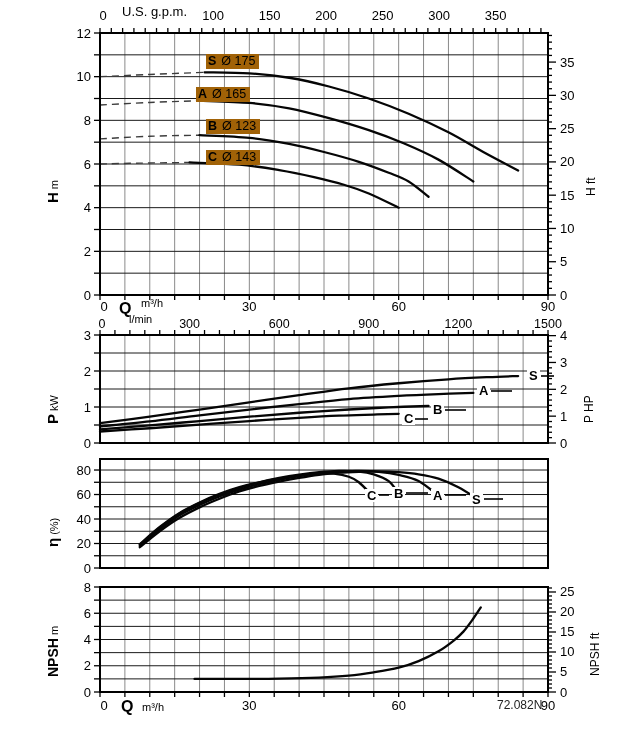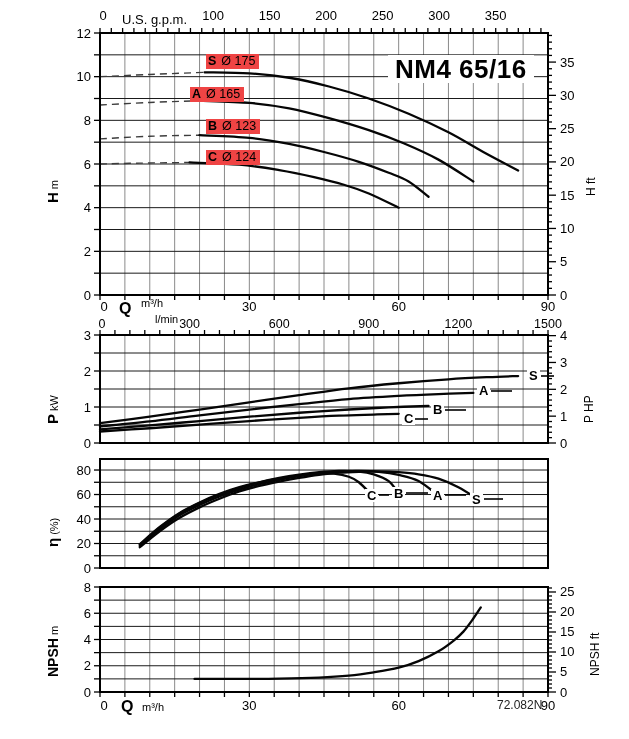--- a/index.html
+++ b/index.html
@@ -3,21 +3,21 @@
 <meta charset="utf-8">
 <style>
   html,body{margin:0;padding:0;background:#fff;}
   .page{position:relative;width:629px;height:739px;background:#fff;
         font-family:"Liberation Sans",sans-serif;color:#000;overflow:hidden;}
   #plot{position:absolute;left:0;top:0;z-index:1;}
   .lbl{position:absolute;z-index:2;white-space:nowrap;line-height:1;}
   .rot{transform:rotate(-90deg);transform-origin:left bottom;}
   .title{font-size:26px;font-weight:bold;background:#fff;padding:1px 7px;letter-spacing:0.5px;}
   .gpm{font-size:13px;}
-  .curvebox{font-size:12.5px;background:#ef4444;padding:1px 4px 1px 2px;}
+  .curvebox{font-size:12.5px;background:#a16207;padding:1px 4px 1px 2px;}
   .curvebox .cl{font-weight:bold;margin-right:5px;}
   .bigQ{font-size:16px;font-weight:bold;}
   .unit{font-size:11px;}
   .axname{font-size:15px;font-weight:bold;}
   .axname .unit{font-weight:normal;margin-left:3px;}
   .raxname{font-size:12px;}
   .letter{font-size:13px;font-weight:bold;background:#fff;padding:0 2px;}
   .code{font-size:12px;color:#222;}
 </style>
 </head>
@@ -445,35 +445,34 @@
       <line x1="541" y1="376" x2="554" y2="376" stroke="#000" stroke-width="1.6"></line>
       <line x1="491" y1="391" x2="512" y2="391" stroke="#000" stroke-width="1.6"></line>
       <line x1="445" y1="410" x2="466" y2="410" stroke="#000" stroke-width="1.6"></line>
       <line x1="413" y1="419" x2="428" y2="419" stroke="#000" stroke-width="1.6"></line>
       <line x1="379" y1="495" x2="389" y2="495" stroke="#000" stroke-width="1.6"></line>
       <line x1="406" y1="493" x2="428" y2="493" stroke="#000" stroke-width="1.6"></line>
       <line x1="445" y1="495" x2="466" y2="495" stroke="#000" stroke-width="1.6"></line>
       <line x1="484" y1="499" x2="503" y2="499" stroke="#000" stroke-width="1.6"></line>
     </svg>
 
-  <div class="lbl gpm" style="left:122px;top:13px;">U.S. g.p.m.</div>
-
-  <div class="lbl title" style="left:388px;top:55px;">NM4 65/16</div>
+  <div class="lbl gpm" style="left:122px;top:5px;">U.S. g.p.m.</div>
+
 
   <div class="lbl curvebox" style="left:206px;top:54px;">
     <span class="cl">S</span><span>Ø 175</span>
   </div>
-  <div class="lbl curvebox" style="left:190px;top:87px;">
+  <div class="lbl curvebox" style="left:196px;top:87px;">
     <span class="cl">A</span><span>Ø 165</span>
   </div>
   <div class="lbl curvebox" style="left:206px;top:119px;">
     <span class="cl">B</span><span>Ø 123</span>
   </div>
   <div class="lbl curvebox" style="left:206px;top:150px;">
-    <span class="cl">C</span><span>Ø 124</span>
+    <span class="cl">C</span><span>Ø 143</span>
   </div>
 
   <div class="lbl rot axname" style="left:60px;top:188px;">
     <span>H</span><span class="unit">m</span>
   </div>
   <div class="lbl rot axname" style="left:60px;top:409px;">
     <span>P</span><span class="unit">kW</span>
   </div>
   <div class="lbl rot axname" style="left:60px;top:532px;">
     <span>η</span><span class="unit">(%)</span>
@@ -481,21 +480,21 @@
   <div class="lbl rot axname" style="left:60px;top:663px;font-size:14px;">
     <span>NPSH</span><span class="unit">m</span>
   </div>
 
   <div class="lbl rot raxname" style="left:597px;top:184px;">H ft</div>
   <div class="lbl rot raxname" style="left:595px;top:411px;">P HP</div>
   <div class="lbl rot raxname" style="left:601px;top:664px;">NPSH ft</div>
 
   <div class="lbl bigQ" style="left:119px;top:301px;">Q</div>
   <div class="lbl unit" style="left:141px;top:298px;">m³/h</div>
-  <div class="lbl unit" style="left:155px;top:314px;text-align:center;">l/min</div>
+  <div class="lbl unit" style="left:129px;top:314px;text-align:center;">l/min</div>
 
   <div class="lbl bigQ" style="left:121px;top:699px;">Q</div>
   <div class="lbl unit" style="left:142px;top:702px;">m³/h</div>
 
   <div class="lbl letter" style="left:527px;top:369px;">S</div>
   <div class="lbl letter" style="left:477px;top:384px;">A</div>
   <div class="lbl letter" style="left:431px;top:403px;">B</div>
   <div class="lbl letter" style="left:402px;top:412px;">C</div>
 
   <div class="lbl letter" style="left:365px;top:489px;">C</div>

